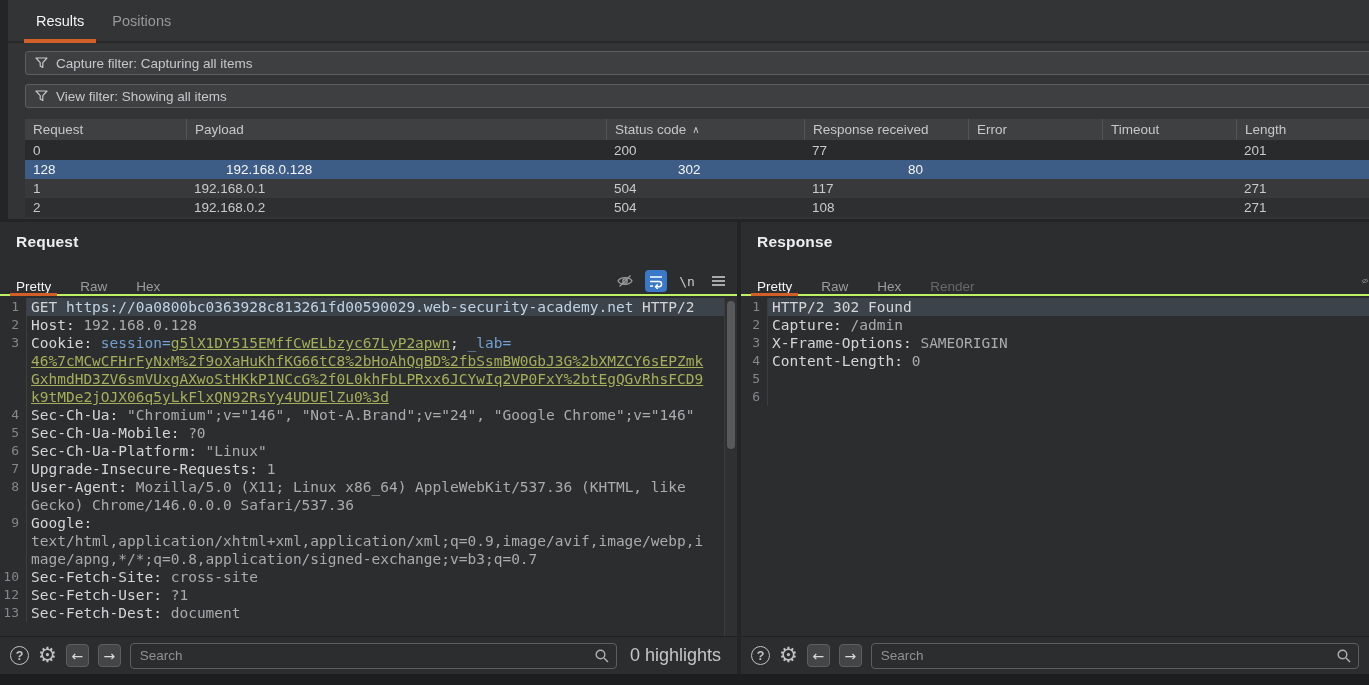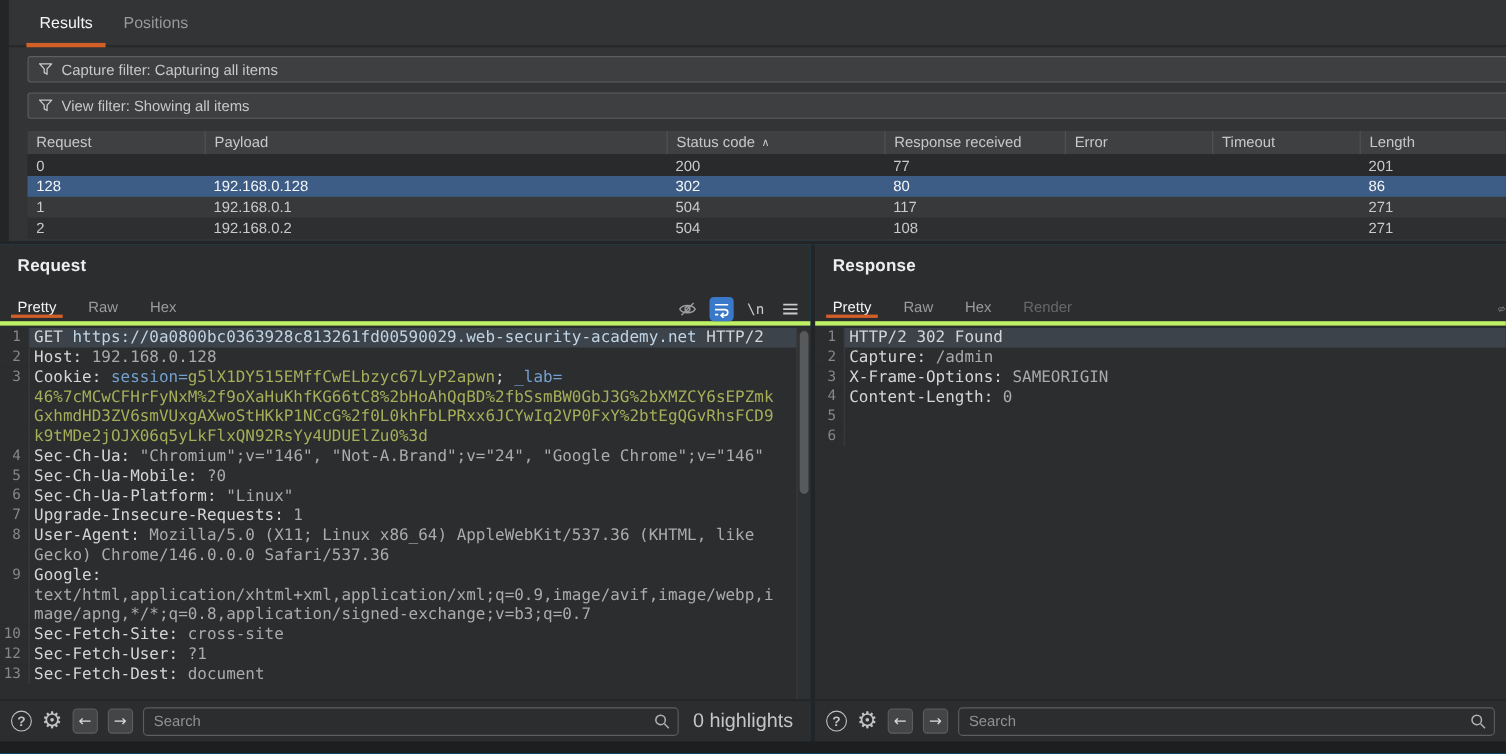--- a/index.html
+++ b/index.html
@@ -22,46 +22,46 @@
   .trow { display:grid; grid-template-columns:161px 420px 198px 164px 134px 134px 1fr; }
   .thead { background:#3e4041; height:22px; border-bottom:1px solid #2a2b2c; }
   .thead .cell { color:#c6c8ca; font-size:13.5px; display:flex; align-items:center; padding-left:8px; }
   .thead .cell + .cell { border-left:1px solid #525456; }
   .sort-caret { font-size:10px; margin-left:6px; color:#c6c8ca; }
   .tbody .trow { height:19px; font-size:13.5px; color:#c8cacc; }
   .tbody .cell { display:flex; align-items:center; padding-left:8px; overflow:hidden; white-space:nowrap; }
   .tbody .trow:nth-child(1){ background:#292a2b; }
   .tbody .trow:nth-child(3){ background:#37393a; }
   .tbody .trow:nth-child(4){ background:#2d2f30; }
-  .tbody .trow.selected { background:#3d5c86; color:#f4f6f8; }
+  .tbody .trow.selected { background:#3d5c86; color:#f4f6f8;gap:32px; }
   .h-splitter { position:absolute; left:0; right:0; top:219px; height:3px; background:#232425; }
   
   .panel { position:absolute; top:222px; bottom:0; background:#2b2d2e; overflow:hidden; }
   .panel.request { left:0; width:737px; }
   .panel.response { left:741px; right:0; }
   .v-splitter { position:absolute; top:222px; bottom:0; left:737px; width:4px; background:#232425; }
   .panel-title { position:absolute; left:16px; top:11px; font-size:15.5px; font-weight:bold; color:#eceef0; letter-spacing:.2px; }
-  .panel-tabs { position:absolute; left:0; right:0; top:44px; height:30px; display:flex; align-items:center; padding-left:10px; border-bottom:4px solid #bef264; }
+  .panel-tabs { position:absolute; left:0; right:0; top:44px; height:30px; display:flex; align-items:flex-end; padding-left:10px; border-bottom:2px solid #bef264; }
   .ptab { display:flex; align-items:center; padding:0 6px; margin-right:17px; font-size:13.5px; color:#9a9c9e; position:relative; }
   .ptab.active { color:#f2f4f5; }
   .ptab.active::after { content:""; position:absolute; left:0; right:0; bottom:-2px; height:3px; background:#d25f28; }
   .ptab.disabled { color:#67696b; }
   .editor-toolbar { position:absolute; right:8px; top:46px; height:26px; display:flex; align-items:center; gap:9px; }
   .tool-btn { width:22px; height:22px; display:flex; align-items:center; justify-content:center; border-radius:4px; }
   .tool-btn.active-blue { background:#3a78c9; }
   .nl-label { font-family:"DejaVu Sans Mono", monospace; font-size:13px; color:#c8cacc; }
   .partial-icon-clip { position:absolute; right:0; top:46px; width:8px; height:26px; overflow:hidden; display:flex; align-items:center; }
   
   .editor { position:absolute; left:0; right:0; top:76px; bottom:43px; background:#2b2d2e; font-family:"DejaVu Sans Mono", monospace; font-size:14.5px; line-height:18px; overflow:hidden; }
   .ed-line { display:flex; height:18px; }
   .ln { flex:0 0 27px; text-align:right; padding-right:7px; color:#85878a; font-size:13px; line-height:18px; border-right:1px solid #3c3e40; background:#2b2d2e; }
   .lt { flex:1; white-space:pre; padding-left:4px; overflow:hidden; }
   .ed-line.cur .lt { background:#3d434b; }
   .seg-n { color:#d3d5d7; } .seg-v { color:#a9abad; } .seg-u { color:#c0d3e3; }
-  .seg-p { color:#74a0cf; } .seg-o { color:#a6ae59; }
+  .seg-p { color:#74a0cf; } .seg-o { color:#a6ae59;text-decoration:underline; }
   .ed-scrollbar { position:absolute; right:0; top:76px; bottom:43px; width:13px; background:#2e3031; border-left:1px solid #3a3c3d; }
   .ed-thumb { position:absolute; left:2px; right:2px; top:3px; height:148px; background:#57595b; border-radius:5px; }
   
   .search-bar { position:absolute; left:0; right:0; bottom:5px; height:38px; border-top:1px solid #212223; display:flex; align-items:center; gap:9px; padding:0 10px; background:#2b2d2e; }
   .round-icon { width:19px; height:19px; border:1.5px solid #c0c2c4; border-radius:50%; color:#c0c2c4; font-size:12.5px; font-weight:bold; display:flex; align-items:center; justify-content:center; flex:0 0 auto; }
   .gear { font-family:"DejaVu Sans", sans-serif; font-size:21px; color:#c0c2c4; line-height:1; flex:0 0 auto; }
   .nav-btn { width:23px; height:23px; background:#434546; border:1px solid #5c5e60; border-radius:4px; color:#d8dadc; font-family:"DejaVu Sans", sans-serif; font-size:14px; display:flex; align-items:center; justify-content:center; flex:0 0 auto; }
   .search-box { position:relative; flex:1; height:26px; }
   .search-box input { width:100%; height:100%; background:#2b2d2e; border:1px solid #5c5e60; border-radius:4px; color:#d8dadc; font-family:"Liberation Sans", sans-serif; font-size:13.5px; padding:0 28px 0 9px; outline:none; }
   .search-box input::placeholder { color:#8f9193; }

